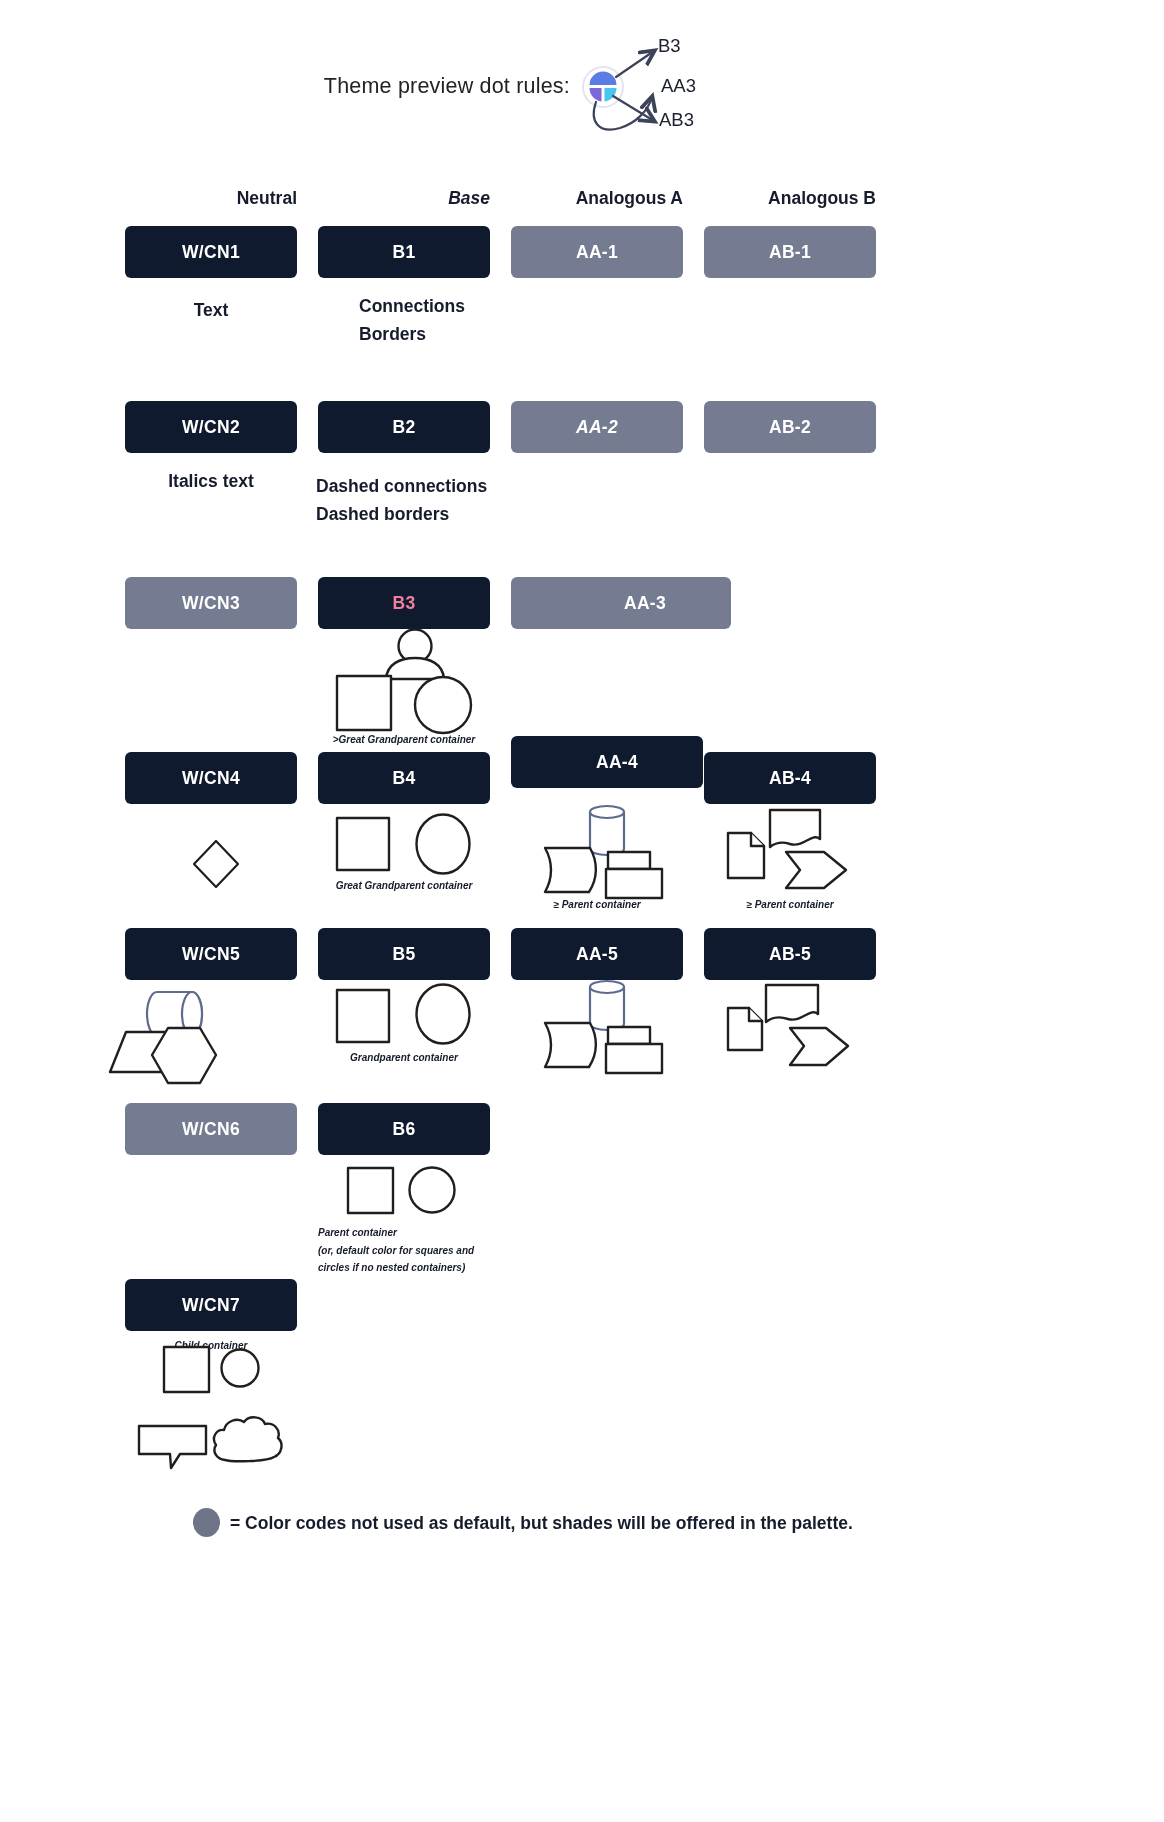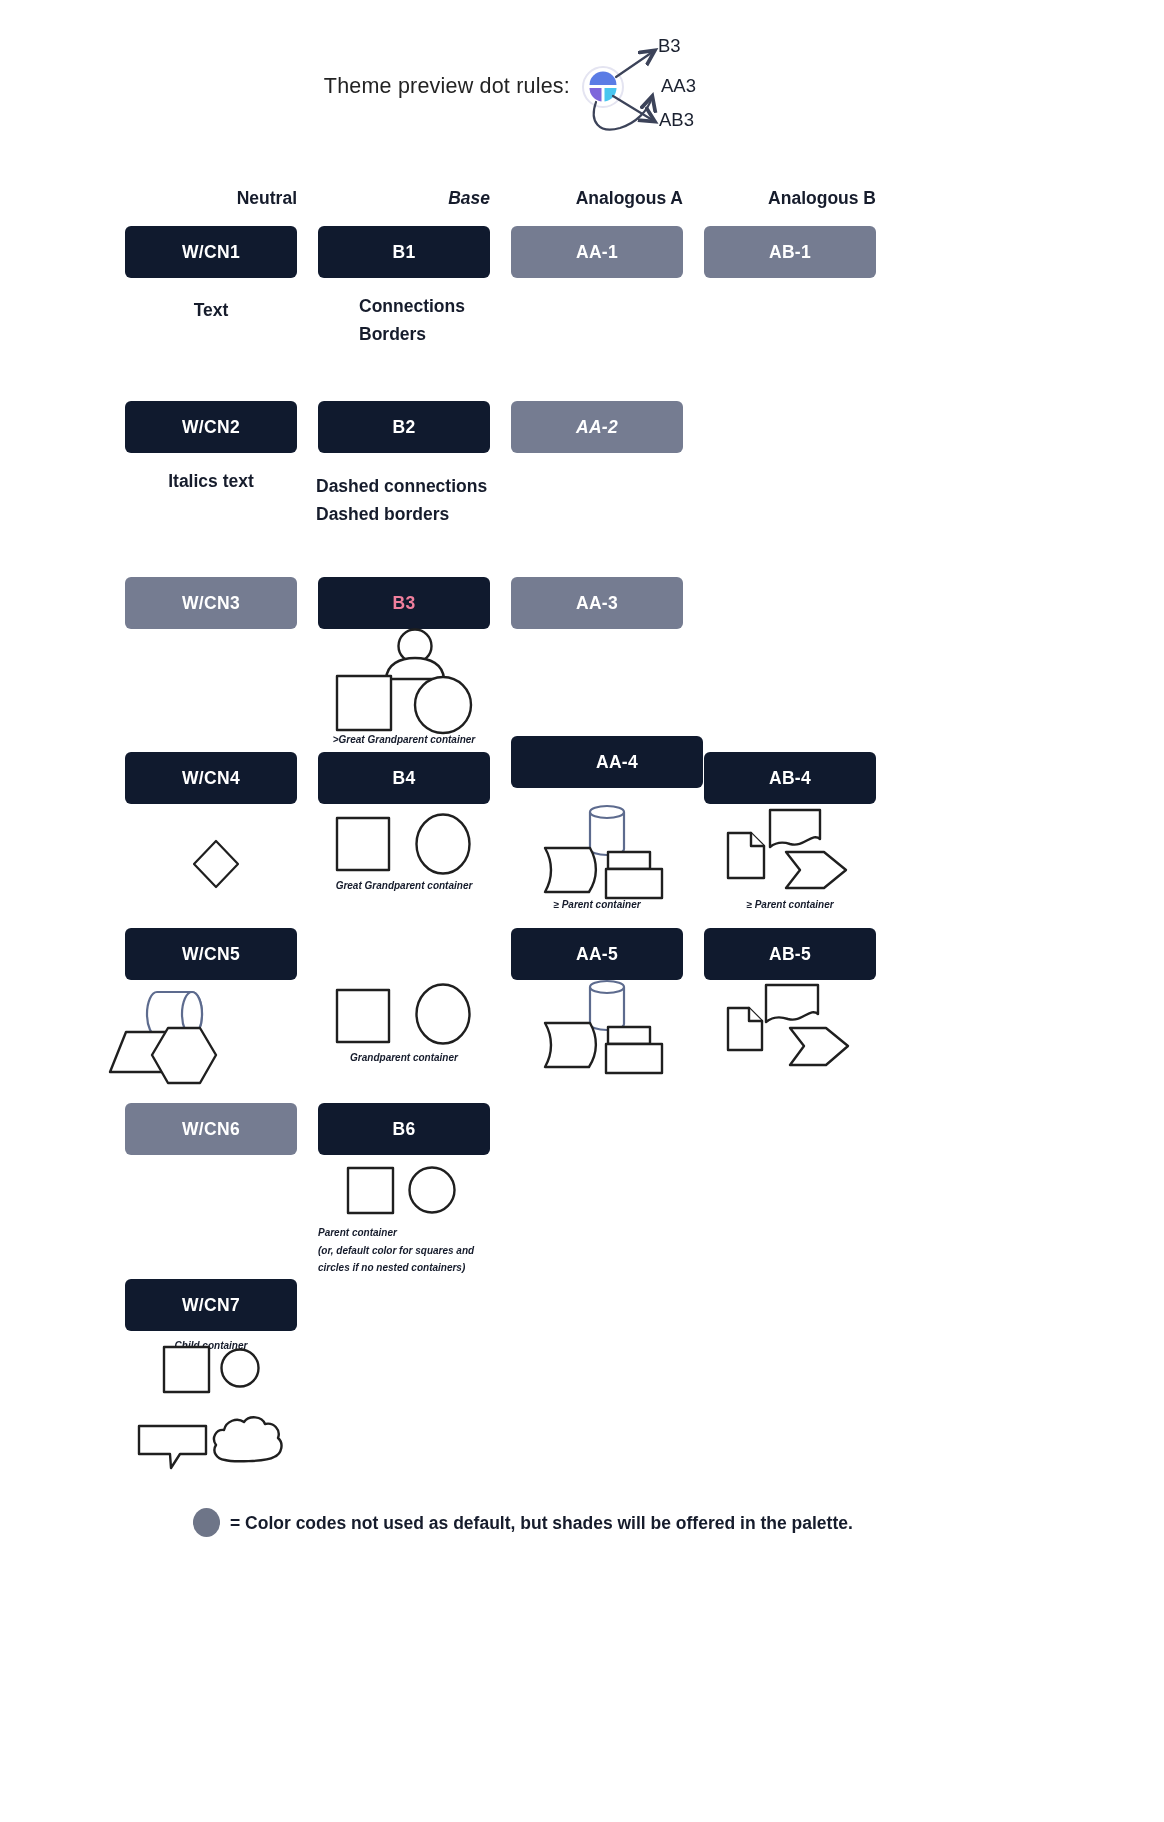--- a/index.html
+++ b/index.html
@@ -90,29 +90,30 @@
   <div class="pill gray" style="left:704px;top:226px;">AB-1</div>
   <div class="caption med center" style="left:125px;top:296px;">Text</div>
   <div class="caption med" style="left:359px;top:292px;">
     <div>Connections</div>
     <div>Borders</div>
   </div>
 
   <div class="pill dark" style="left:125px;top:401px;">W/CN2</div>
   <div class="pill dark" style="left:318px;top:401px;">B2</div>
   <div class="pill gray" style="left:511px;top:401px;font-style:italic;">AA-2</div>
+  <div class="pill gray" style="left:704px;top:401px;">AB-2</div>
   <div class="caption med center" style="left:125px;top:467px;">Italics text</div>
   <div class="caption med" style="left:316px;top:472px;">
     <div>Dashed connections</div>
     <div>Dashed borders</div>
   </div>
 
   <div class="pill gray" style="left:125px;top:577px;">W/CN3</div>
   <div class="pill dark accent" style="left:318px;top:577px;">B3</div>
-  <div class="pill gray" style="left:511px;top:577px;">AA-3</div>
+  <div class="pill gray" style="left:511px;top:577px;padding-left:48px;">AA-3</div>
 
   <svg style="left:330px;top:626px;" width="150" height="108" viewBox="0 0 150 108">
     <circle class="shape" cx="85" cy="20" r="16.5"></circle>
     <path class="shape" d="M 56 53 C 57 38 70 32 85 32 C 100 32 113 38 114 53 Z"></path>
     <rect class="shape" x="7" y="50" width="54" height="54"></rect>
     <circle class="shape" cx="113" cy="79" r="28"></circle>
   </svg>
   <div class="caption small center" style="left:318px;top:731px;">&gt;Great Grandparent container</div>
 
   <div class="pill dark" style="left:125px;top:752px;">W/CN4</div>
@@ -141,20 +142,21 @@
 
   <svg style="left:718px;top:806px;" width="140" height="92" viewBox="0 0 140 92">
     <path class="shape" d="M 10 27 L 33 27 L 46 40 L 46 72 L 10 72 Z"></path>
     <path class="shape" fill="none" d="M 33 27 L 33 40 L 46 40"></path>
     <path class="shape" d="M 52 4 L 102 4 L 102 33 C 94 26 86 42 72 38 C 63 35 57 37 52 41 Z"></path>
     <path class="shape" d="M 68 46 L 106 46 L 128 64 L 106 82 L 68 82 L 82 64 Z"></path>
   </svg>
   <div class="caption small center" style="left:704px;top:896px;">≥ Parent container</div>
 
   <div class="pill dark" style="left:125px;top:928px;">W/CN5</div>
+  <div class="pill dark" style="left:318px;top:928px;">B5</div>
   <div class="pill dark" style="left:511px;top:928px;">AA-5</div>
   <div class="pill dark" style="left:704px;top:928px;">AB-5</div>
 
   <svg style="left:105px;top:985px;" width="135" height="100" viewBox="0 0 135 100">
     <path class="shape-blue" d="M 52 7 L 87 7 A 10 22 0 1 1 87 51 L 52 51 A 10 22 0 0 1 52 7 Z"></path>
     <ellipse class="shape-blue" cx="87" cy="29" rx="10" ry="22"></ellipse>
     <path class="shape" d="M 21 47 L 73 47 L 57 87 L 5 87 Z"></path>
     <path class="shape" d="M 63 43 L 95 43 L 111 70 L 95 98 L 63 98 L 47 70 Z"></path>
   </svg>
 

